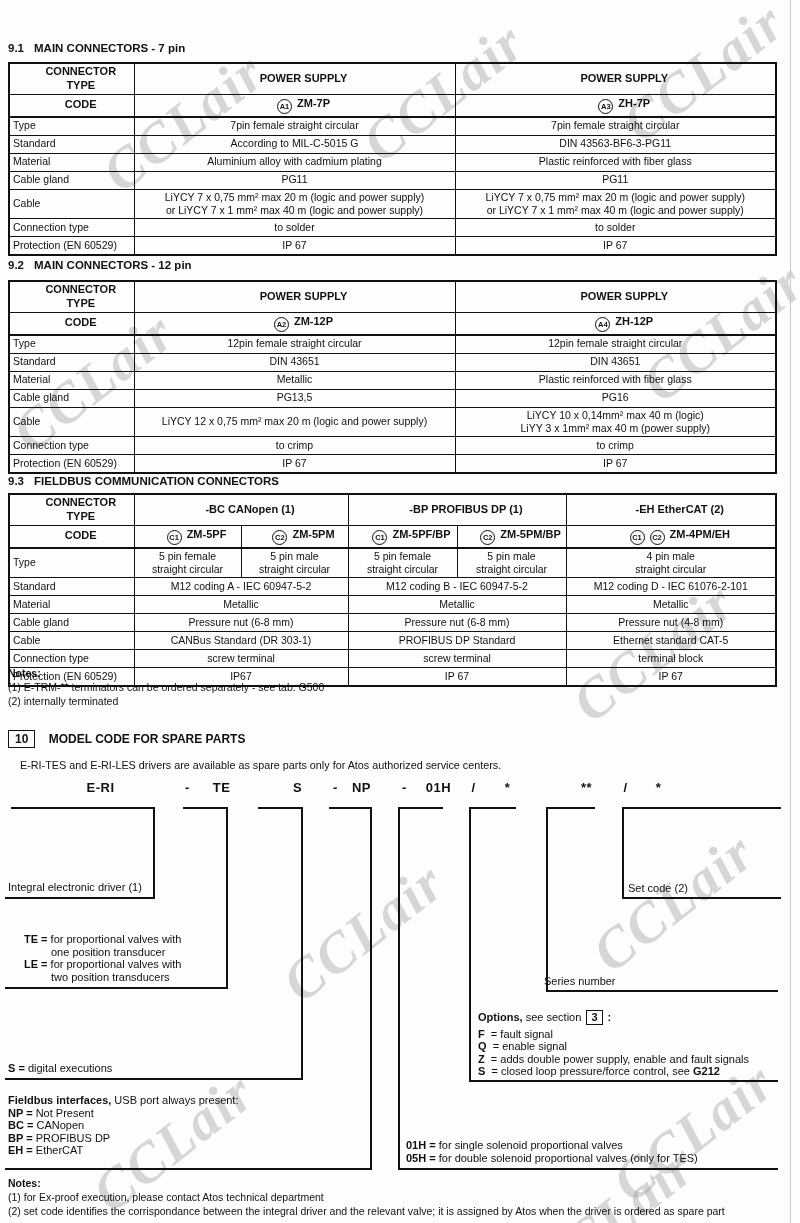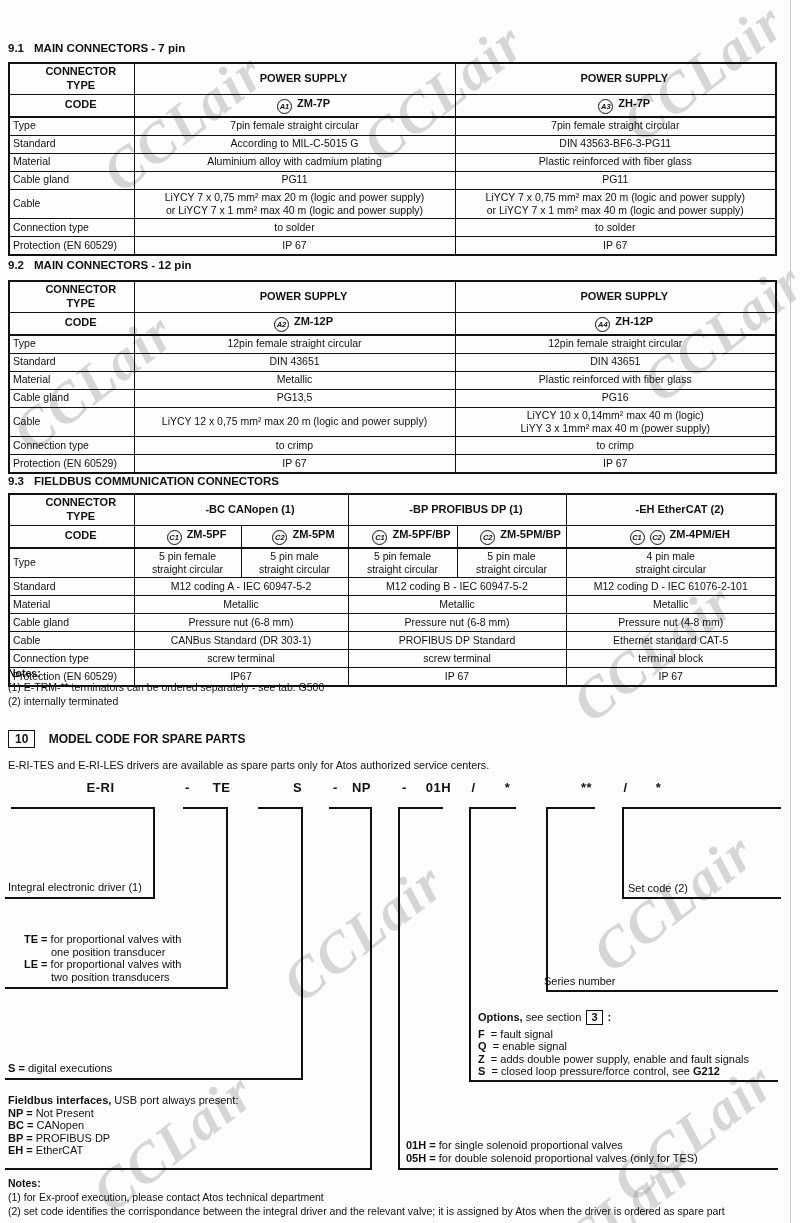--- a/index.html
+++ b/index.html
@@ -1,18 +1,18 @@
 <!DOCTYPE html>
 <html><head>
 <meta charset="utf-8">
 <style>
   html,body{margin:0;padding:0;background:#e8e8e8;}
   .page{position:relative;width:800px;height:1223px;background:#fdfdfd;overflow:hidden;
         font-family:"Liberation Sans",sans-serif;color:#111;}
-  .abs{position:absolute;}
+  .abs{position:absolute;margin-left:12px;}
   
   .wm{position:absolute;font-family:"Liberation Serif",serif;font-style:italic;font-weight:bold;
       font-size:56px;letter-spacing:2px;color:rgba(150,150,150,0.38);transform:rotate(-38deg);
       white-space:nowrap;z-index:0;pointer-events:none;}
   .content{position:absolute;inset:0;z-index:1;}
   
   .h-sec{position:absolute;left:8px;font-size:12px;font-weight:bold;}
   .numbox{display:inline-block;border:1.6px solid #111;padding:1px 6px;margin-right:10px;font-weight:bold;font-size:12px;}
   .sub{font-weight:bold;font-size:11.5px;}
   .plain{font-weight:normal;}
@@ -20,21 +20,21 @@
   
   table.ct{position:absolute;left:8px;border-collapse:collapse;table-layout:fixed;width:767px;
            font-size:10.5px;background:transparent;}
   table.ct td{border:1px solid #111;text-align:center;padding:1px 3px;height:15px;line-height:1.25;
               white-space:pre-line;overflow:hidden;}
   table.ct{border:2px solid #111;}
   table.ct tr.hdr td{font-weight:bold;font-size:11px;padding-left:21px;}
   table.ct tr.coderow td{border-bottom:2px solid #111;height:19px;}
   table.ct td.lbl{text-align:left;}
   .badge{display:inline-block;width:13px;height:13px;border:1px solid #111;border-radius:50%;
-         font-size:7.5px;line-height:13px;text-align:center;font-weight:bold;margin-right:5px;vertical-align:-2px;font-style:italic;}
+         font-size:7.5px;line-height:13px;text-align:center;font-weight:bold;margin-right:5px;vertical-align:-2px;}
   .codeval{font-weight:bold;font-size:11px;}
   
   .notes{position:absolute;left:8px;font-size:10.5px;line-height:14px;}
   .notes .nt{font-weight:bold;}
   
   .mc{position:absolute;left:0;top:778px;width:800px;height:400px;font-size:11px;}
   .seg{position:absolute;top:2px;transform:translateX(-50%);font-weight:bold;font-size:13px;letter-spacing:.5px;padding-left:35px;}
   .hl,.vl,.bl{position:absolute;background:#111;}
   .hl,.bl{height:2px;}
   .vl{width:2px;}

